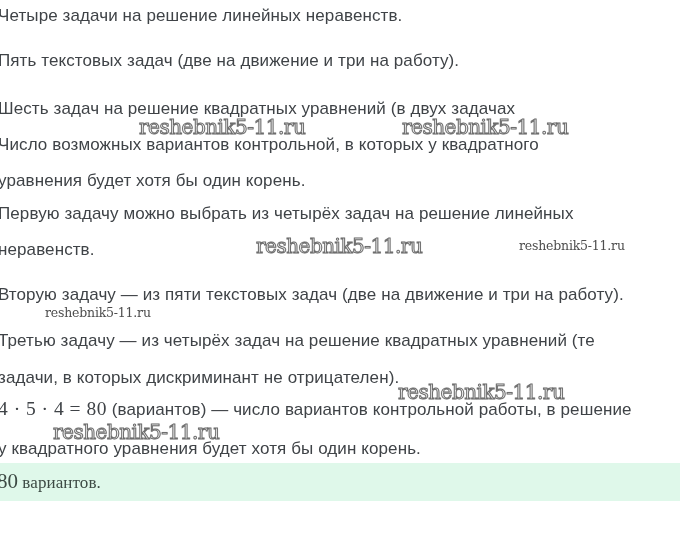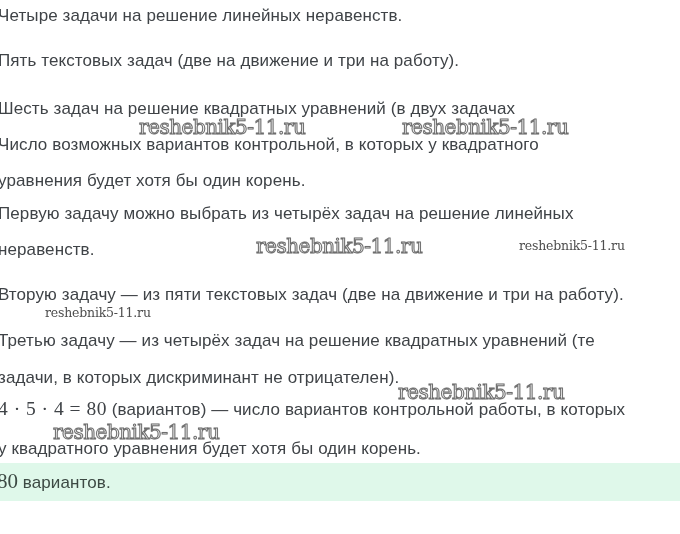--- a/index.html
+++ b/index.html
@@ -62,40 +62,41 @@
     white-space: nowrap;
     color: #3d4a44;
   }
   #answer-bar .num {
     font-family: "Liberation Serif", "DejaVu Serif", serif;
     font-size: 21px;
   }
   #answer-bar .txt {
     font-size: 17px;
     letter-spacing: 0.1px;
+    font-family: Liberation Serif, serif;
   }
 </style>
 </head>
 <body>
 
 <div id="page">
 
   <div class="line" style="top:6px">Четыре задачи на решение линейных неравенств.</div>
   <div class="line" style="top:51px">Пять текстовых задач (две на движение и три на работу).</div>
   <div class="line" style="top:99px">Шесть задач на решение квадратных уравнений (в двух задачах</div>
   <div class="line" style="top:135px">Число возможных вариантов контрольной, в которых у квадратного</div>
   <div class="line" style="top:171px">уравнения будет хотя бы один корень.</div>
   <div class="line" style="top:204px">Первую задачу можно выбрать из четырёх задач на решение линейных</div>
   <div class="line" style="top:240px">неравенств.</div>
   <div class="line" style="top:285px">Вторую задачу — из пяти текстовых задач (две на движение и три на работу).</div>
   <div class="line" style="top:331px">Третью задачу — из четырёх задач на решение квадратных уравнений (те</div>
   <div class="line" style="top:368px">задачи, в которых дискриминант не отрицателен).</div>
 
   <div class="line" style="top:399px">
-    <span class="math-serif">4 · 5 · 4 = 80</span><span> (вариантов) — число вариантов контрольной работы, в которых</span>
+    <span class="math-serif">4 · 5 · 4 = 80</span><span> (вариантов) — число вариантов контрольной работы, в решение</span>
   </div>
 
   <div class="line" style="top:439px">у квадратного уравнения будет хотя бы один корень.</div>
 
   <div class="wm wm-large" style="left:139px; top:117px">reshebnik5-11.ru</div>
   <div class="wm wm-large" style="left:402px; top:117px">reshebnik5-11.ru</div>
   <div class="wm wm-large" style="left:256px; top:236px">reshebnik5-11.ru</div>
   <div class="wm wm-small" style="left:519px; top:239px">reshebnik5-11.ru</div>
   <div class="wm wm-small" style="left:45px;  top:306px">reshebnik5-11.ru</div>
   <div class="wm wm-large" style="left:398px; top:382px">reshebnik5-11.ru</div>

